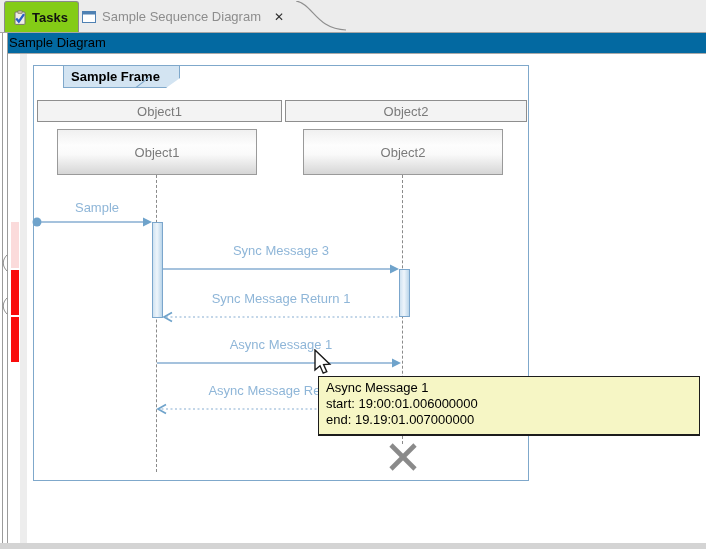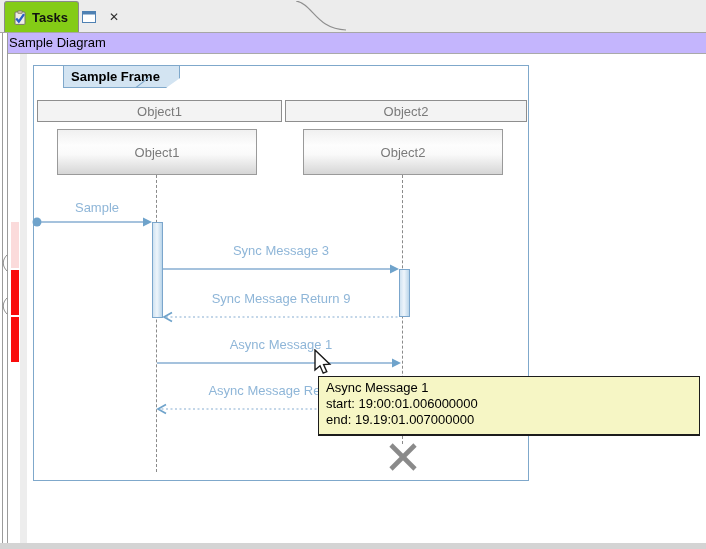--- a/index.html
+++ b/index.html
@@ -13,21 +13,21 @@
   .tab-active{position:absolute;left:4px;top:1px;height:31px;background:#84cc16;
           border:1px solid #8a8a8a;border-bottom:none;border-radius:3px 3px 0 0;
           display:flex;align-items:center;gap:5px;padding:0 10px 0 7px;
           font-weight:bold;font-size:13px;color:#111;box-sizing:border-box;}
   .tab-inactive{position:absolute;left:82px;top:1px;height:31px;display:flex;
           align-items:center;gap:6px;font-size:13px;color:#8d8d8d;}
   .tab-close{margin-left:7px;color:#2e2e2e;font-size:12px;font-weight:bold;line-height:1;}
   .tab-curve{position:absolute;left:296px;top:1px;}
 
   
-  .view-header{position:absolute;left:8px;top:33px;width:698px;height:21px;background:#c4b5fd;
+  .view-header{position:absolute;left:8px;top:33px;width:698px;height:21px;background:#0369a1;
           border-bottom:1px solid #a9a9a9;box-sizing:border-box;font-size:13px;color:#000;
           padding-left:1px;line-height:20px;}
 
   
   .wb-left-1{position:absolute;left:2px;top:33px;width:1px;height:510px;background:#9b9b9b;}
   .wb-left-2{position:absolute;left:7px;top:33px;width:1px;height:510px;background:#9b9b9b;}
   .sash-curves{position:absolute;left:1px;top:254px;}
   .wb-bottom{position:absolute;left:0px;top:543px;width:706px;height:6px;background:#d4d4d4;}
 
   
@@ -100,20 +100,21 @@
       </span>
       <span>Tasks</span>
     </div>
     <div class="tab-inactive">
       <span style="display:inline-flex;">
         <svg width="14" height="12" viewBox="0 0 14 12">
           <rect x="0.5" y="0.5" width="13" height="11" fill="#ffffff" stroke="#4f81b3" stroke-width="1"></rect>
           <rect x="0.5" y="0.5" width="13" height="3" fill="#4f81b3"></rect>
         </svg>
       </span>
+      <span>Sample Sequence Diagram</span>
       <span class="tab-close">✕</span>
     </div>
     <span class="tab-curve">
       <svg width="52" height="31" viewBox="0 0 52 31">
         <path d="M0,0 C17,3 20,28 50,29" fill="none" stroke="#8f8f8f" stroke-width="1.2"></path>
       </svg>
     </span>
   </div>
 
   <div class="view-header">
@@ -175,21 +176,21 @@
 
       <line x1="149" y1="309" x2="386" y2="309" stroke="#87aed2" stroke-width="1.4"></line>
       <polygon points="393,309 384,304.5 384,313.5" fill="#6fa3cb"></polygon>
 
       <line x1="394" y1="355" x2="152" y2="355" stroke="#87aed2" stroke-width="1.2" stroke-dasharray="2 2.5"></line>
       <polyline points="158,350.5 150,355 158,359.5" fill="none" stroke="#6fa3cb" stroke-width="1.7"></polyline>
     </svg>
 
     <div class="msg-label" id="ml-start">Sample</div>
     <div class="msg-label" id="ml-sync1">Sync Message 3</div>
-    <div class="msg-label" id="ml-syncret">Sync Message Return 9</div>
+    <div class="msg-label" id="ml-syncret">Sync Message Return 1</div>
     <div class="msg-label" id="ml-async1">Async Message 1</div>
     <div class="msg-label" id="ml-asyncret">Async Message Return 1</div>
 
     <span class="destruction">
       <svg width="30" height="30" viewBox="0 0 30 30">
         <line x1="3" y1="3" x2="27" y2="27" stroke="#8a8a8a" stroke-width="4.6"></line>
         <line x1="27" y1="3" x2="3" y2="27" stroke="#8a8a8a" stroke-width="4.6"></line>
       </svg>
     </span>
 

